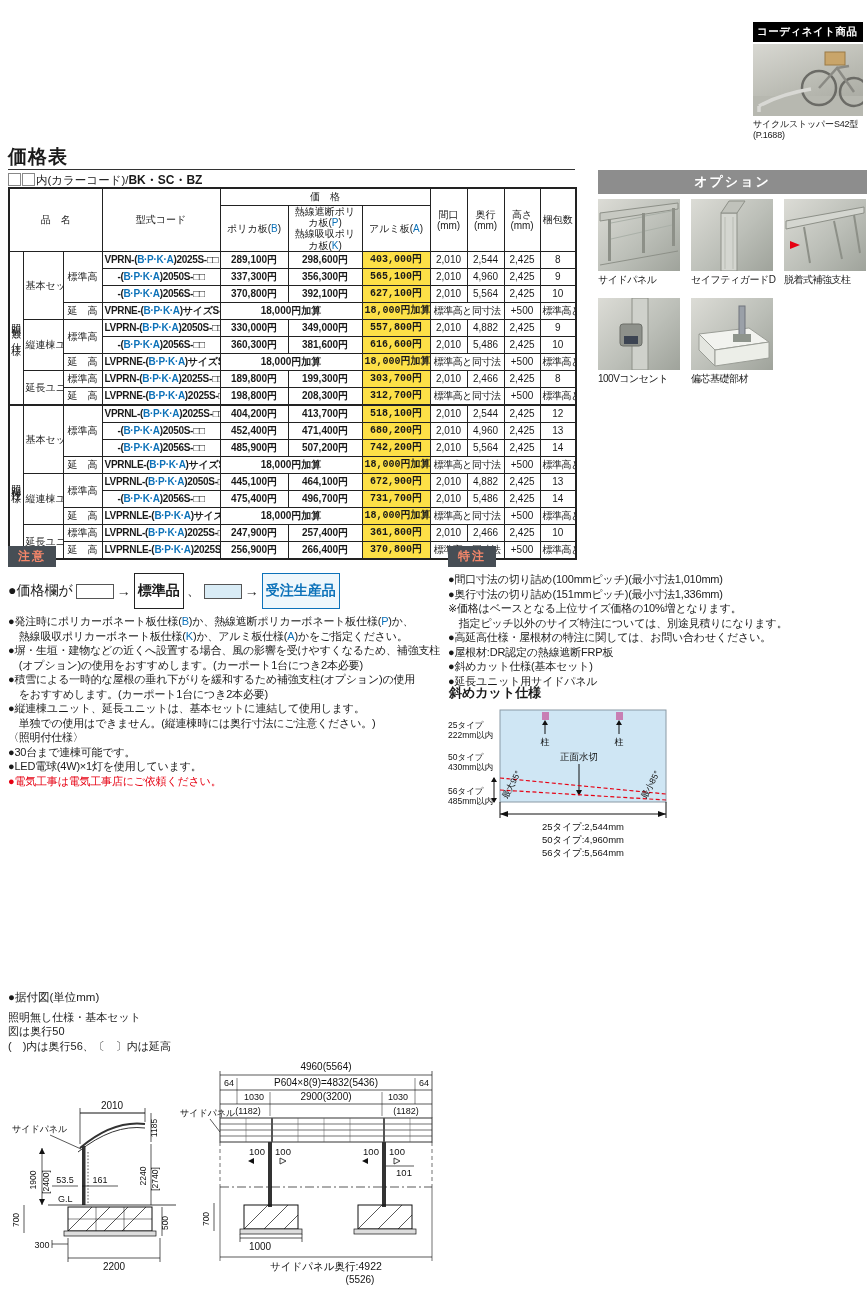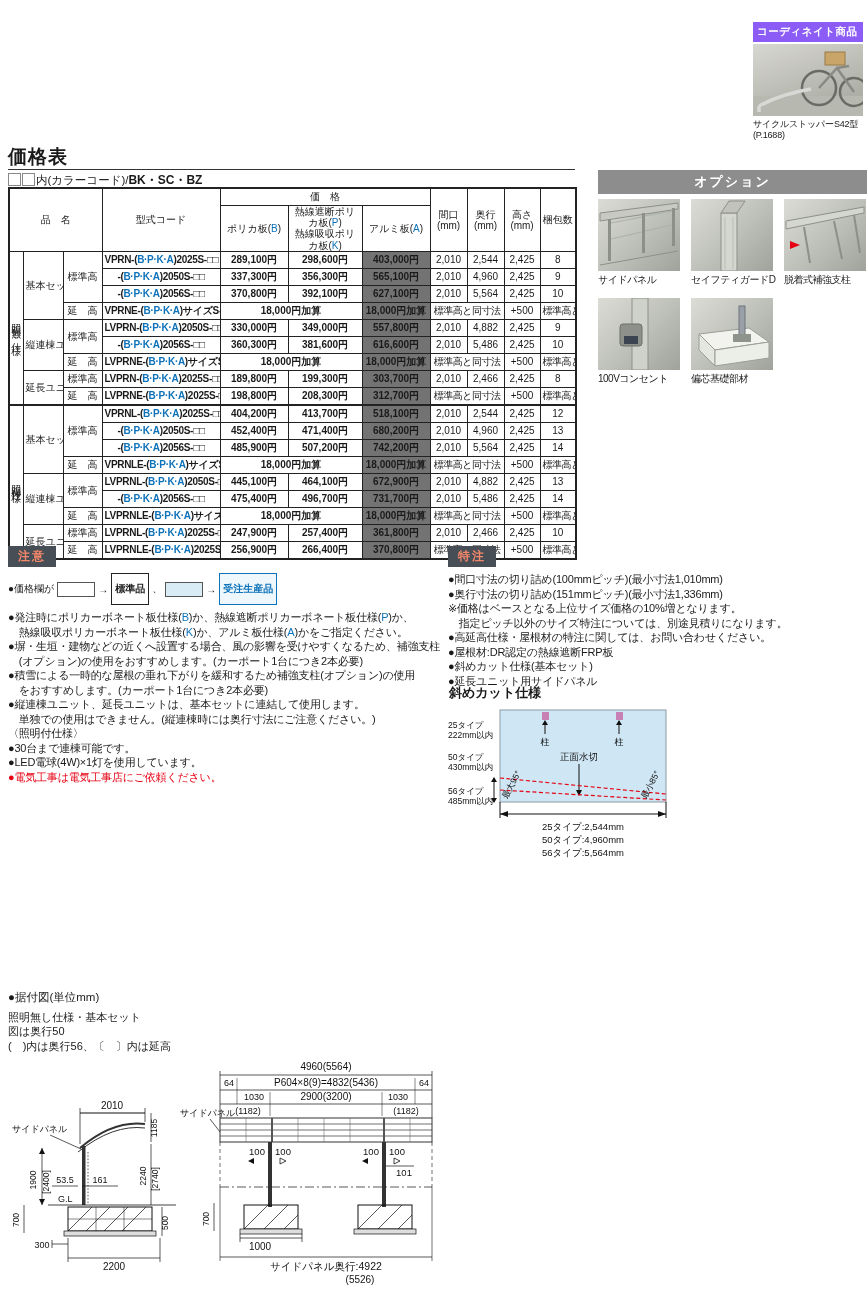--- a/index.html
+++ b/index.html
@@ -2,21 +2,21 @@
 <html><head>
 <meta charset="utf-8">
 <style>
   html,body{margin:0;padding:0;background:#fff;}
   .page{position:relative;width:867px;height:1290px;background:#fff;overflow:hidden;
         font-family:"Liberation Sans","DejaVu Sans",sans-serif;color:#1a1a1a;}
   .abs{position:absolute;}
 
   
   .coord{left:753px;top:22px;width:110px;}
-  .coord-bar{background:#8b5cf6;color:#fff;font-size:10.5px;font-weight:bold;
+  .coord-bar{background:#000000;color:#fff;font-size:10.5px;font-weight:bold;
              padding:3px 4px;letter-spacing:0.5px;}
   .coord-img{width:110px;height:72px;background:linear-gradient(160deg,#d8d8d2,#b9bab2 55%,#a3a49c);
              margin-top:2px;}
   .coord-cap{font-size:9px;line-height:1.25;margin-top:3px;letter-spacing:-0.2px;}
 
   
   .ptitle{left:8px;top:144px;font-size:19px;font-weight:bold;letter-spacing:1px;}
   .rule{left:8px;top:169px;width:567px;height:1px;background:#333;}
   .colornote{left:8px;top:172px;font-size:11.5px;}
   .colornote b{font-size:12px;}
@@ -30,21 +30,21 @@
   th.hsub{font-size:8px;line-height:1.2;}
   tr.sec td{border-top:2px solid #222;}
   td.vert{writing-mode:vertical-rl;text-orientation:upright;font-size:10.5px;
           letter-spacing:2px;padding:2px 0;white-space:normal;}
   td.grp{font-size:9.5px;white-space:normal;line-height:1.2;}
   td.typ{font-size:9.5px;}
   td.code{font-weight:bold;font-size:8.5px;text-align:left;letter-spacing:-0.3px;}
   td.ind{padding-left:26px;}
   td.pr{font-weight:bold;text-align:right;padding-right:4px;font-size:10px;}
   td.add{font-weight:bold;font-size:9.5px;}
-  td.al{background:#737373;}
+  td.al{background:#fde047;font-family:Liberation Mono, monospace;}
   td.sm{font-size:8.5px;letter-spacing:-0.5px;}
   td.xs{font-size:7.5px;letter-spacing:-0.5px;}
   .blu{color:#0d72b9;}
 
   
   .opts{left:598px;top:170px;width:269px;}
   .opts-bar{background:#8d8d8d;color:#fff;font-size:13px;font-weight:bold;text-align:center;
             padding:3px 0;letter-spacing:2px;}
   .opt-grid{display:flex;flex-wrap:wrap;gap:11px 11px;margin-top:5px;}
   .opt{width:82px;}
@@ -52,21 +52,21 @@
   .opt-cap{font-size:10px;margin-top:2px;letter-spacing:-0.5px;white-space:nowrap;}
 
   
   .tag{display:inline-block;background:#474e55;color:#f5876a;font-size:12px;font-weight:bold;
        padding:2px 10px;letter-spacing:2px;}
   .notes{left:8px;top:546px;width:436px;}
   .tokuchu{left:448px;top:546px;width:419px;}
   .nline{font-size:11px;line-height:1.32;white-space:pre-line;letter-spacing:-0.2px;}
   .nline.red{color:#e60012;}
   .nlist{margin-top:5px;}
-  .legend{font-size:10px;margin-top:6px;display:flex;align-items:center;gap:3px;text-align:right;}
+  .legend{font-size:14px;margin-top:6px;display:flex;align-items:center;gap:3px;text-align:right;}
   .lsw{display:inline-block;width:36px;height:13px;border:1px solid #555;background:#fff;}
   .lsw.bl{background:#d9ecf6;}
   .lbox{border:1px solid #222;padding:8px 3px;font-weight:bold;}
   .lbox.order{border-color:#0d72b9;color:#0d72b9;background:#eef7fc;}
   .arrow{font-weight:bold;}
 
   
   .dcut-title{left:449px;top:684px;font-size:13px;font-weight:bold;}
   .dcut{left:448px;top:702px;}
 

